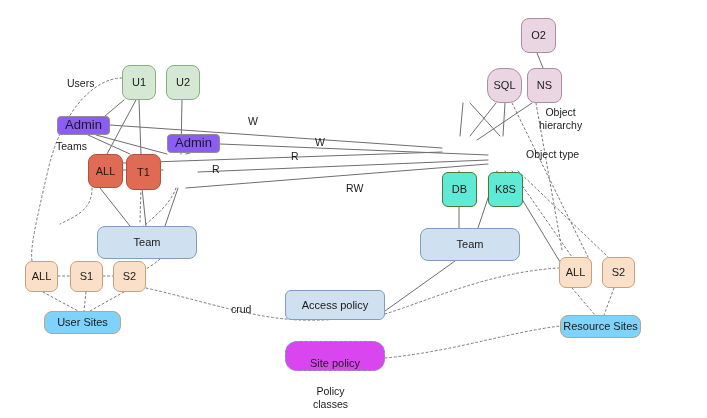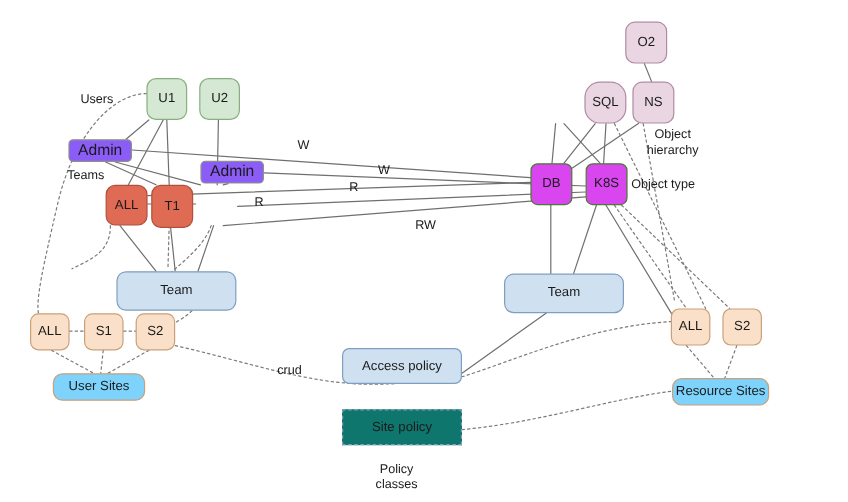--- a/index.html
+++ b/index.html
@@ -33,26 +33,26 @@
     font-size: 11px;
     line-height: 1.15;
     border: 1px solid #7b7b7b;
     border-radius: 7px;
     z-index: 3;
   }
   .n-user   { background: #d5e8d4; border-color: #88b07f; border-radius: 8px; }
   .n-team   { background: #e06b54; border-color: #b0503c; border-radius: 8px; }
   .n-admin  { background: #8b5cf6; border-color: #8f8f8f; border-radius: 4px; font-size: 13px; }
   .n-obj    { background: #ead6e2; border-color: #b08ba4; border-radius: 8px; }
-  .n-res    { background: #d946ef; border-color: #4a7a36; border-radius: 6px; }
+  .n-res    { background: #5eead4; border-color: #4a7a36; border-radius: 6px; margin-top: 36px; }
   .n-grp    { background: #cfe0f0; border-color: #7f9fc0; border-radius: 8px; font-size: 11px; }
   .n-site   { background: #fae0c8; border-color: #c9a07a; border-radius: 7px; }
   .n-sitebig{ background: #7dd3fc; border-color: #c9a07a; border-radius: 8px; }
   .n-pol    { background: #cfe0f0; border-color: #7f9fc0; border-radius: 6px; }
-  .n-pol-dashed { background: #0f766e; border: 1.5px dashed #7f9fc0; border-radius: 0; }
+  .n-pol-dashed { background: #d946ef; border: 1.5px dashed #7f9fc0; border-radius: 12px; align-items: flex-end; }
   .lbl {
     position: absolute;
     color: #1a1a1a;
     font-size: 10.5px;
     line-height: 1.25;
     text-align: left;
     white-space: pre;
     z-index: 4;
   }
 </style>

